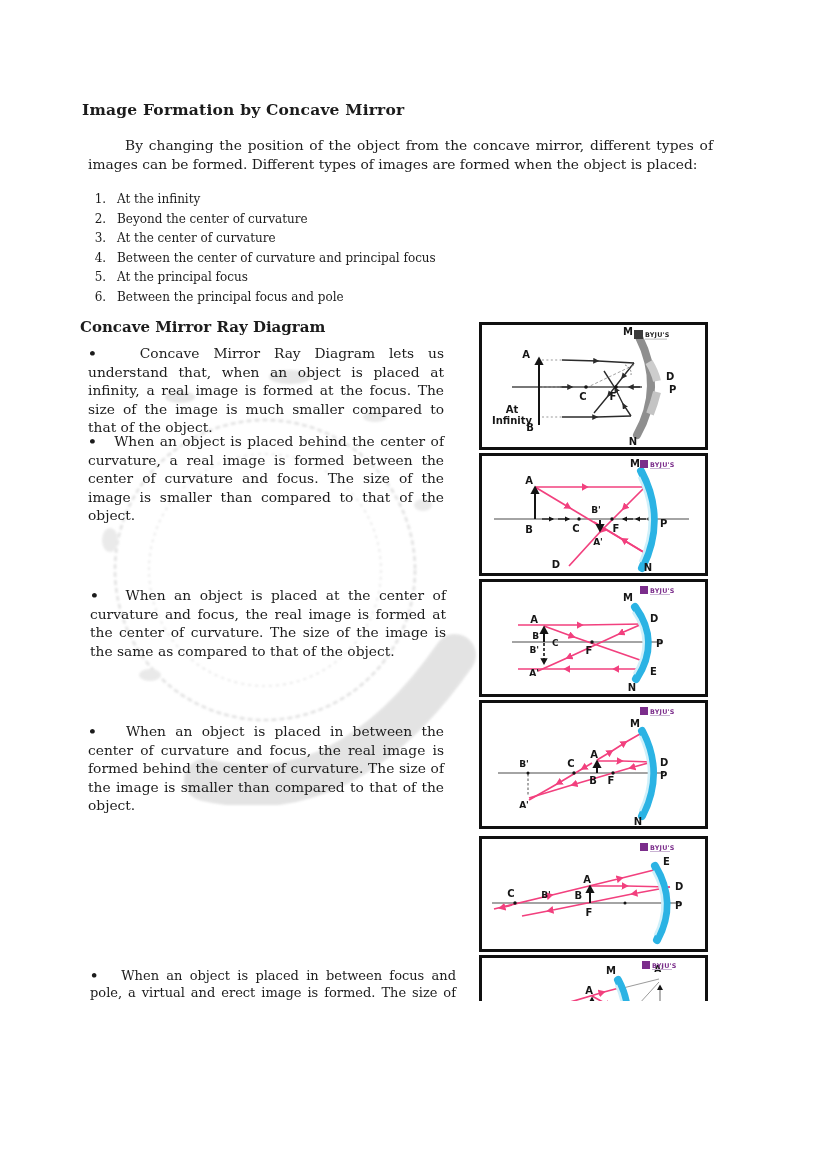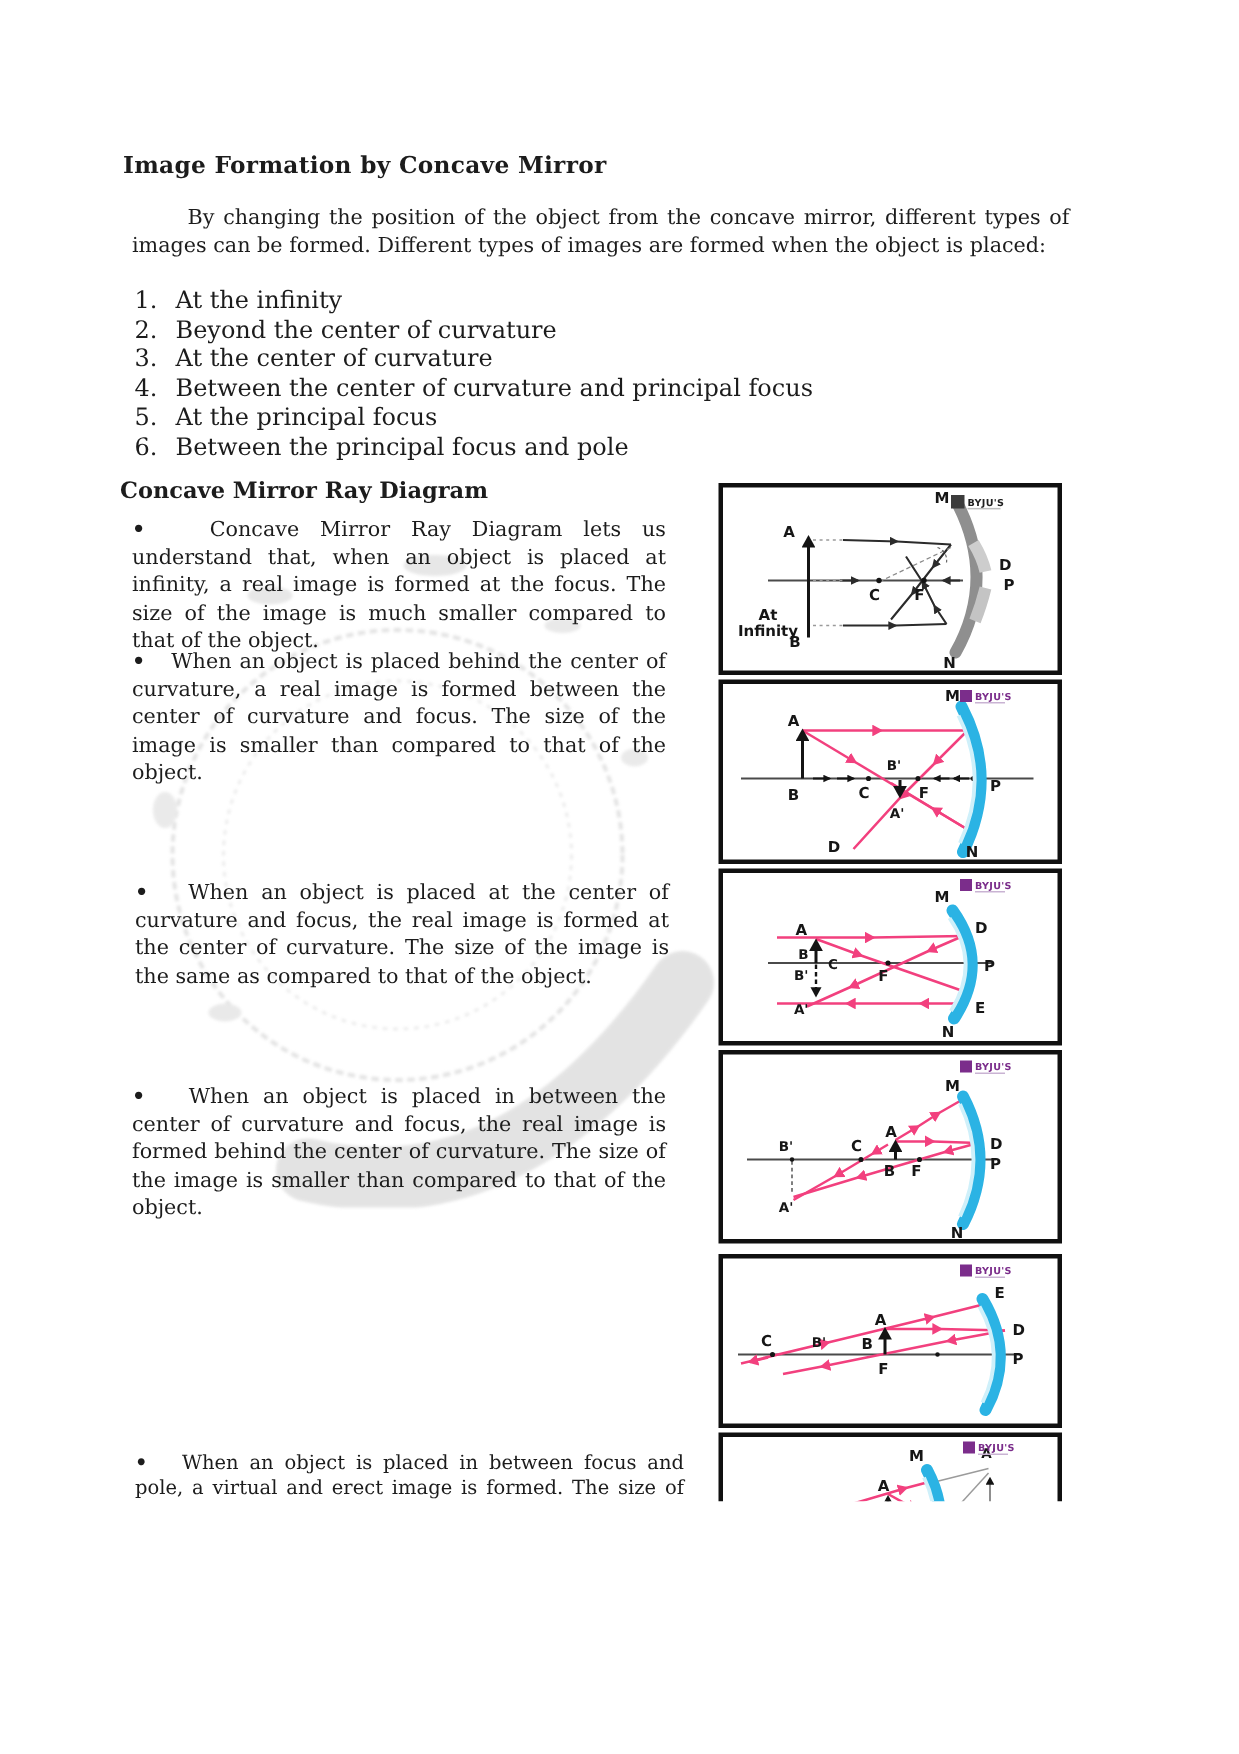--- a/index.html
+++ b/index.html
@@ -2,21 +2,21 @@
 <html><head>
 <meta charset="utf-8">
 <style>
   * { margin:0; padding:0; box-sizing:border-box; }
   html,body { background:#ffffff; }
   .page { position:relative; width:826px; height:1001px; background:#ffffff;
           font-family:"DejaVu Serif", serif; color:#1c1c1c; overflow:hidden; }
   .abs { position:absolute; }
   .title { font-size:15.5px; font-weight:bold; letter-spacing:.2px; }
   .intro { font-size:13.8px; line-height:18.6px; text-align:justify; text-indent:37px; }
-  .list  { font-size:16px; line-height:19.6px; list-style:decimal outside; }
+  .list  { font-size:12px; line-height:19.6px; list-style:decimal outside; }
   .list li { padding-left:7px; }
   .sec   { font-size:15px; font-weight:bold;text-align:right; }
   .bullet { font-size:13.8px; line-height:18.5px; text-align:justify; }
   .bullet .btext::before { content:"\2022\00a0\00a0\00a0"; font-weight:bold; }
   .bullet.small { font-size:13px; line-height:17.2px; }
   .fig { position:absolute; left:479px; width:229px; border:3px solid #101010; background:#fff; }
   .fig svg { display:block; width:100%; height:100%; }
   .lb { font-family:"DejaVu Sans", sans-serif; font-weight:bold; font-size:10px; fill:#161616; }
   .lbs { font-family:"DejaVu Sans", sans-serif; font-weight:bold; font-size:9px; fill:#161616; }
   .cap { font-family:"DejaVu Sans", sans-serif; font-weight:bold; font-size:10px; fill:#161616; }

